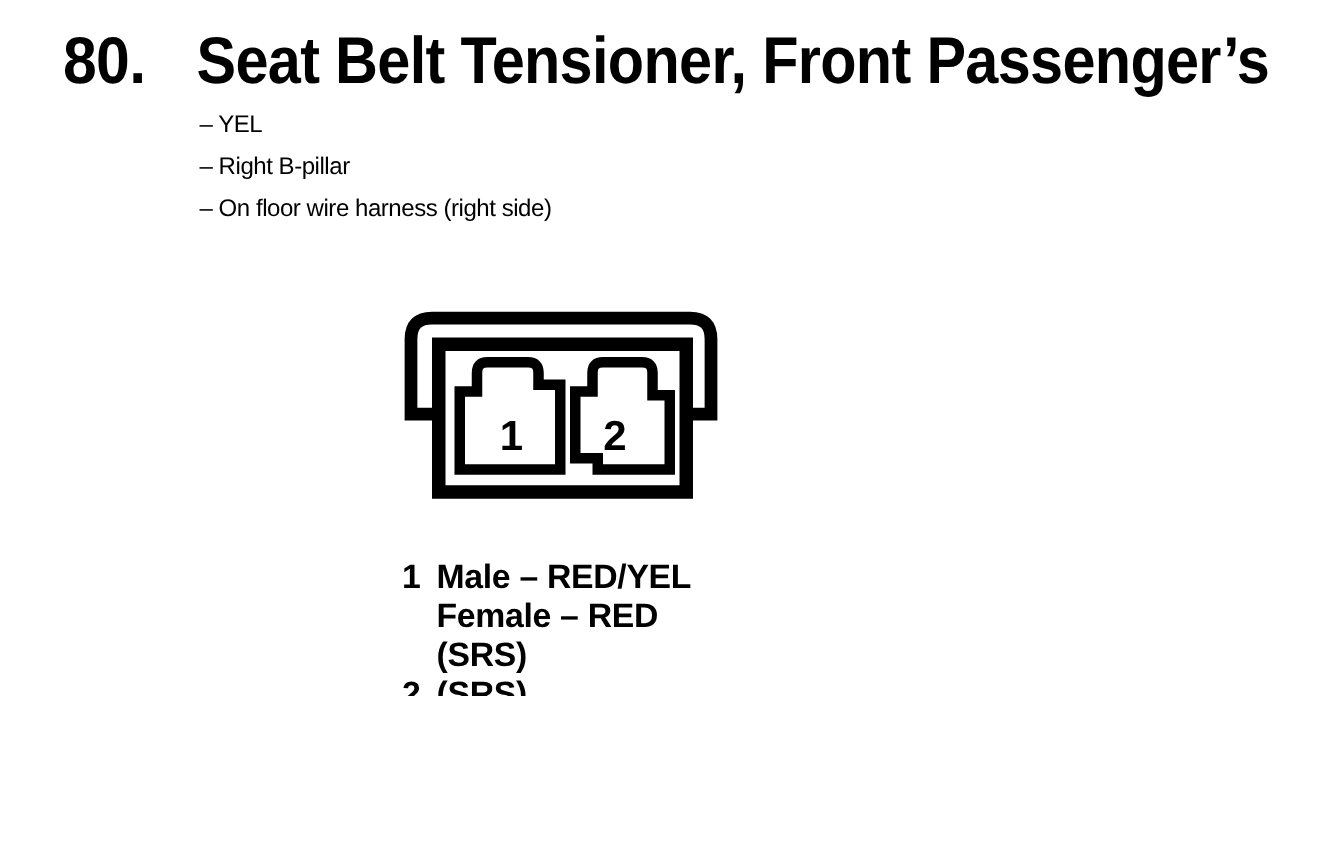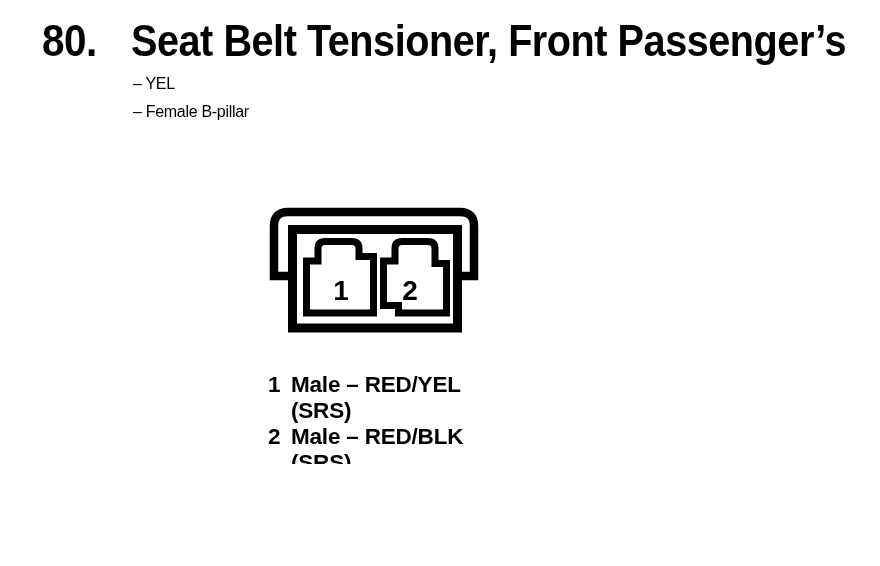--- a/index.html
+++ b/index.html
@@ -79,21 +79,22 @@
 </head>
 <body>
 
 <div class="page">
 
   <div class="item-number">80.</div>
   <div class="page-title">Seat Belt Tensioner, Front Passenger’s</div>
 
   <div class="details">
     <div class="detail-line">– YEL</div>
-    <div class="detail-line">– Female B-pillar</div>
+    <div class="detail-line">– Right B-pillar</div>
+    <div class="detail-line">– On floor wire harness (right side)</div>
   </div>
 
   <svg class="connector-svg" width="224" height="150" viewBox="262 198 224 150">
 
     <path d="M 274 276 L 274 226 Q 274 212 288 212 L 460 212 Q 474 212 474 226 L 474 276 Z" fill="#ffffff" stroke="#000000" stroke-width="8.5"></path>
 
     <rect x="292.5" y="229.5" width="165" height="98.5" fill="#ffffff" stroke="#000000" stroke-width="9"></rect>
 
     <path d="M 306.5 313 L 306.5 261 L 318 261 L 318 248.5 Q 318 241.5 325 241.5 L 352 241.5 Q 359 241.5 359 248.5 L 359 256.5 L 373.5 256.5 L 373.5 313 Z" fill="#ffffff" stroke="#000000" stroke-width="7"></path>
 
@@ -101,25 +102,25 @@
 
     <text class="pin-num" x="341" y="300" text-anchor="middle" fill="#000000">1</text>
     <text class="pin-num" x="410" y="300" text-anchor="middle" fill="#000000">2</text>
   </svg>
 
   <div class="legend">
     <div class="legend-item">
       <div class="legend-num">1</div>
       <div class="legend-lines">
         <div class="legend-line">Male – RED/YEL</div>
+        <div class="legend-line">Female – RED</div>
         <div class="legend-line">(SRS)</div>
       </div>
     </div>
     <div class="legend-item">
       <div class="legend-num">2</div>
       <div class="legend-lines">
-        <div class="legend-line">Male – RED/BLK</div>
         <div class="legend-line">(SRS)</div>
       </div>
     </div>
   </div>
 
 </div>
 
 </body></html>

